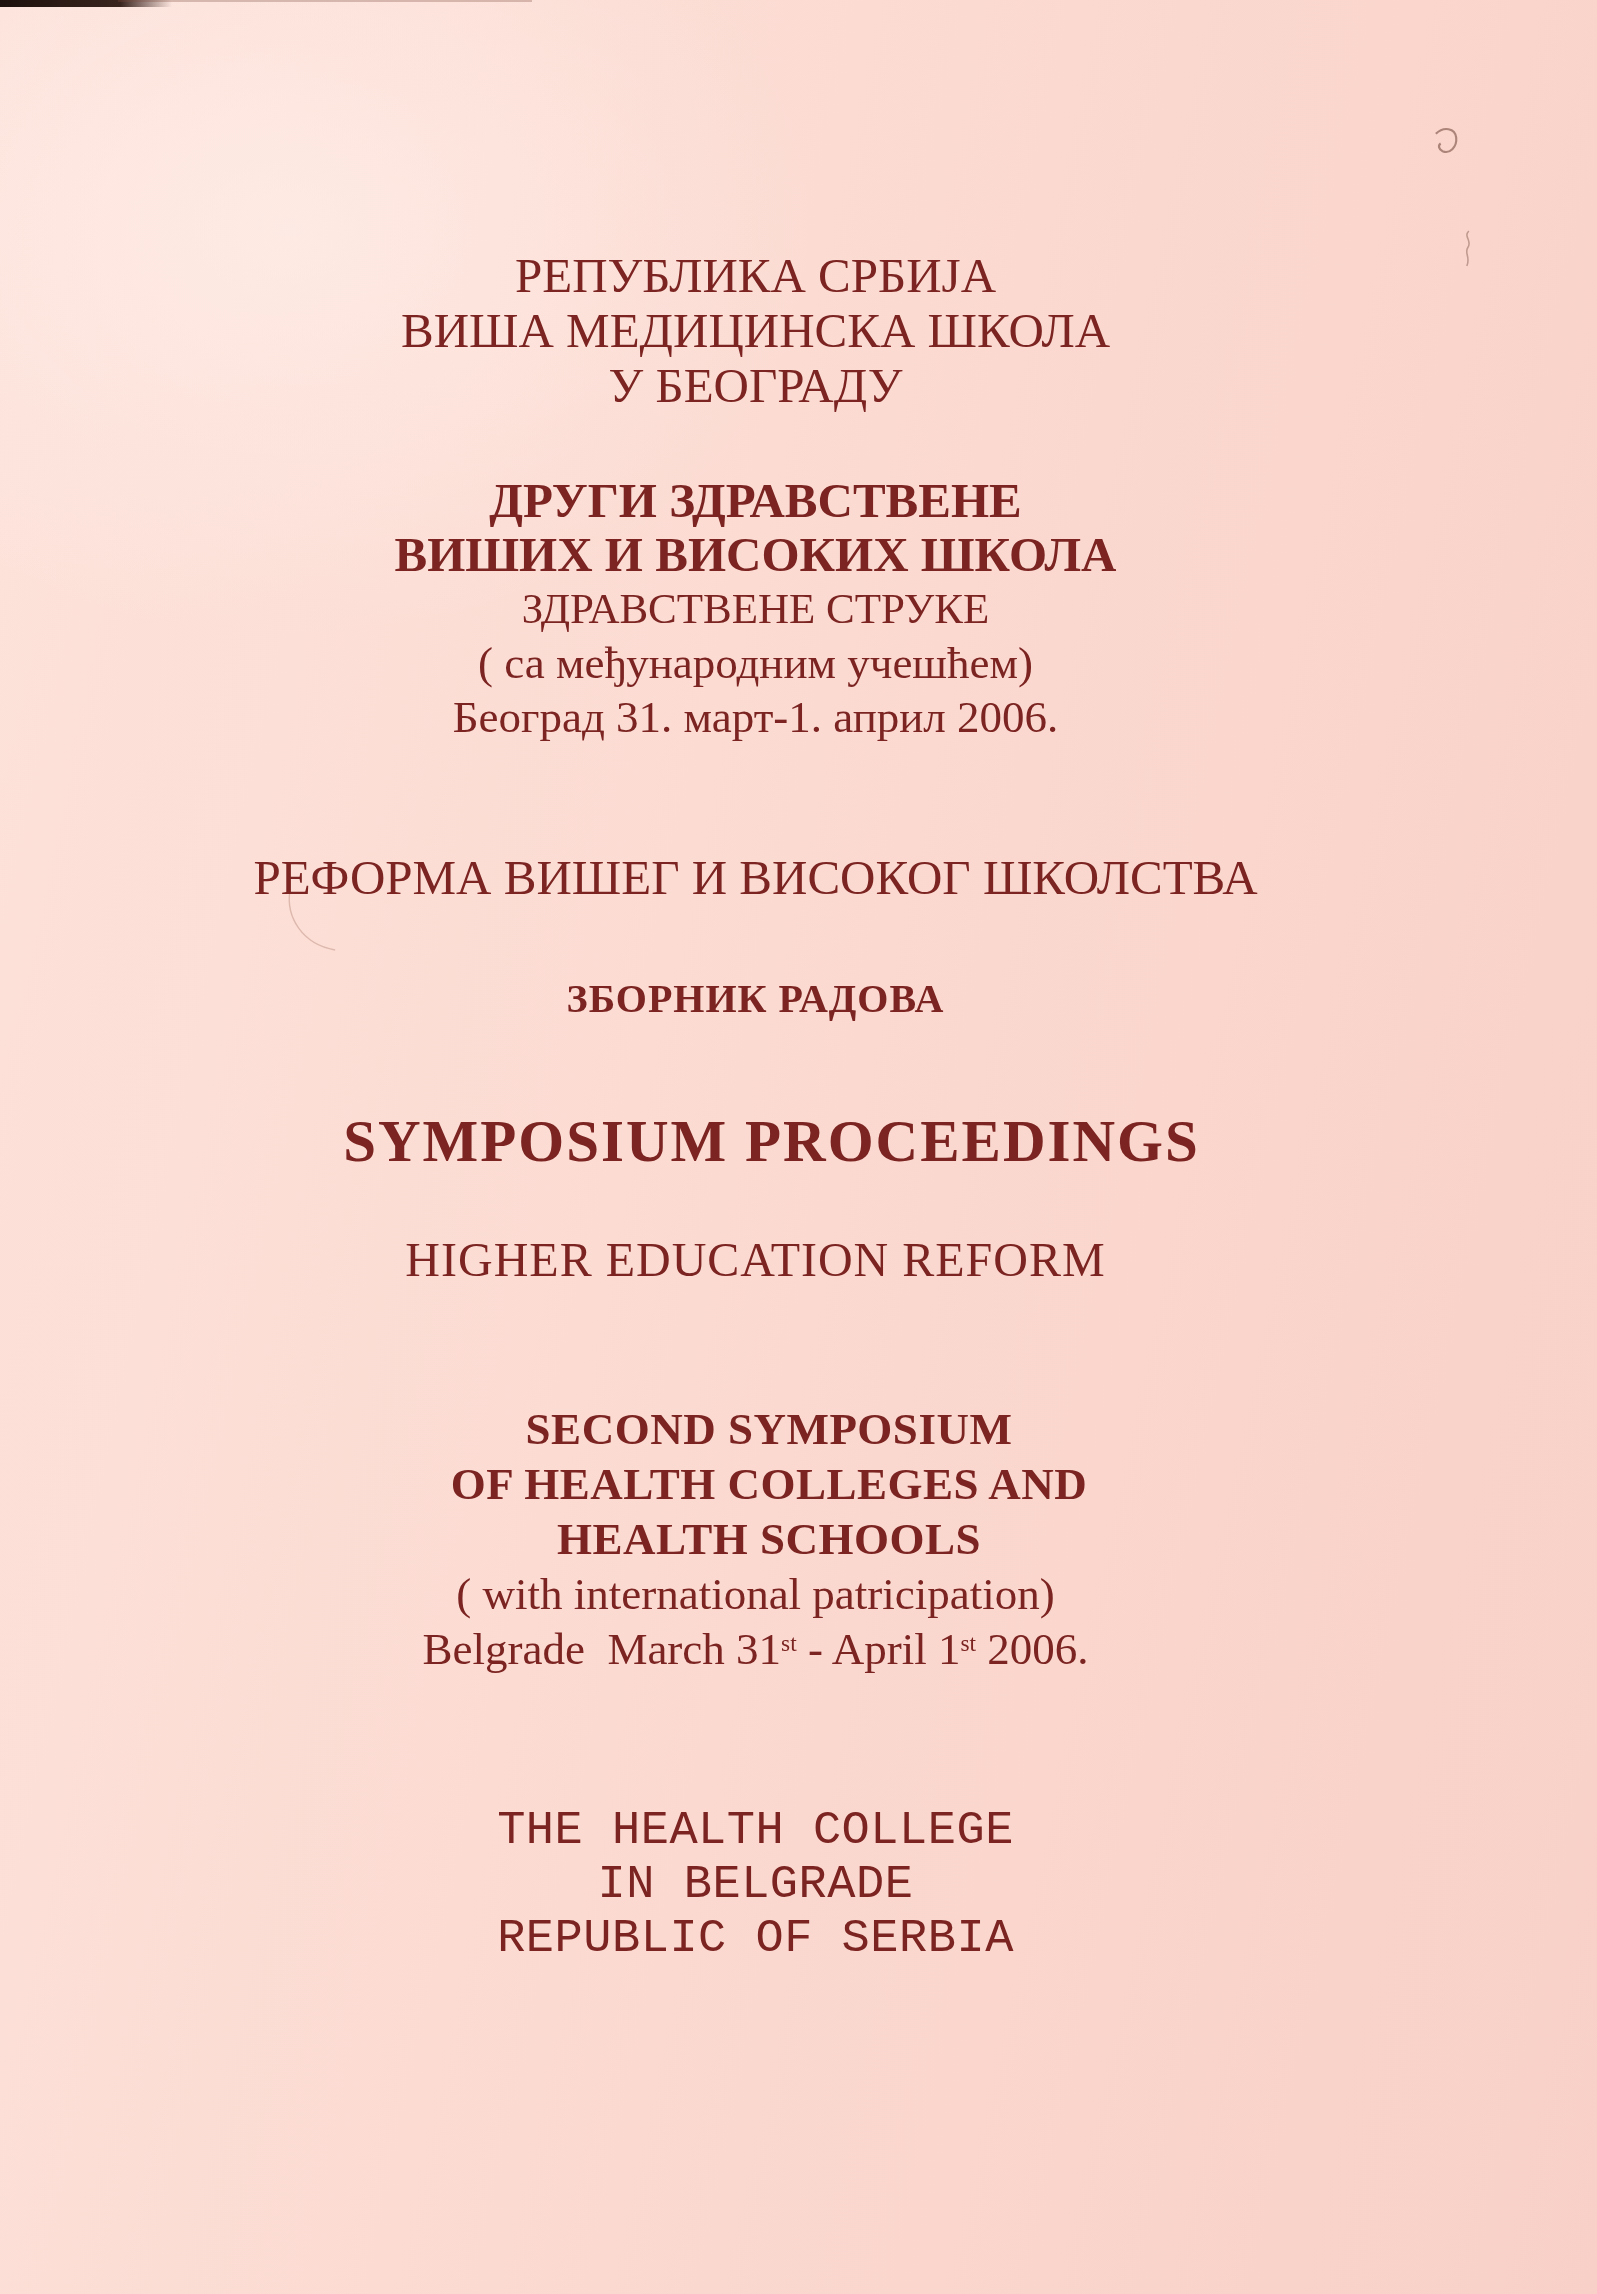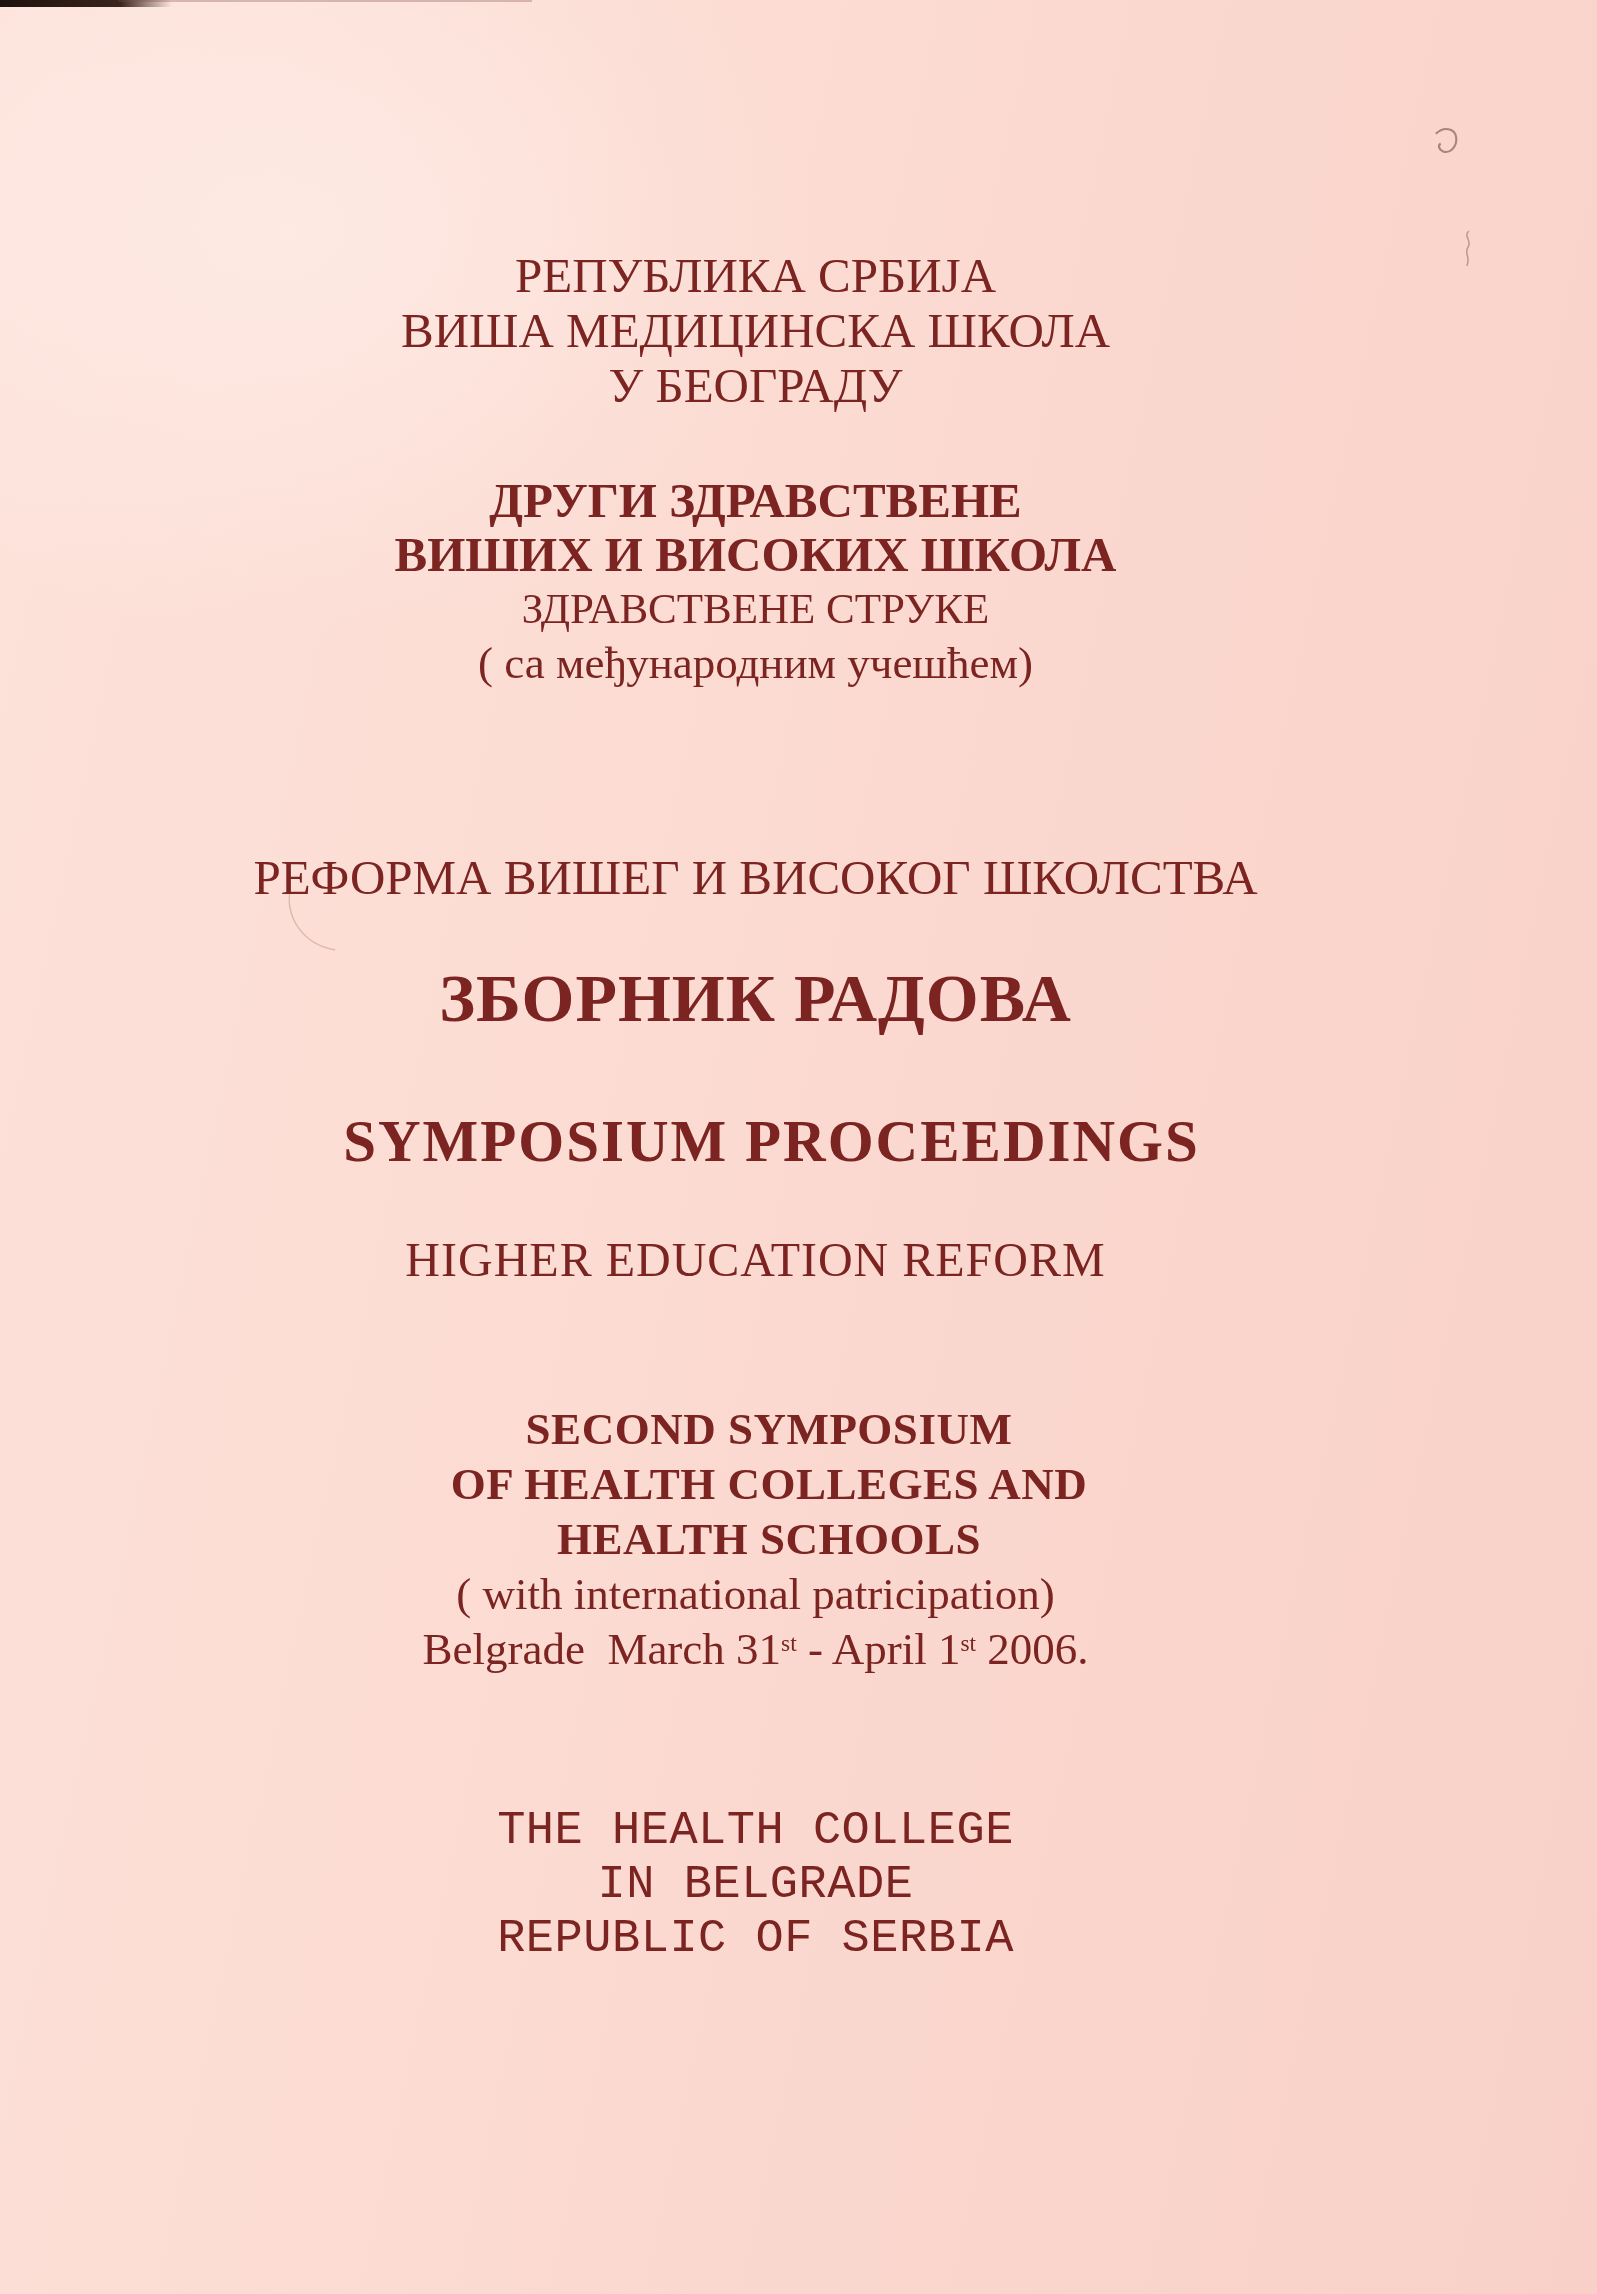--- a/index.html
+++ b/index.html
@@ -30,21 +30,21 @@
   
   .b-sr-header{top:248px;font-size:49px;line-height:55px;}
   
   .b-sr-symposium{top:474px;line-height:54px;}
   .b-sr-symposium .t-bold{font-size:49px;font-weight:bold;}
   .b-sr-symposium .t-sub{font-size:43px;}
   .b-sr-symposium .t-reg{font-size:45px;}
   
   .b-reform-sr{top:850px;font-size:49px;line-height:55px;}
   
-  .b-proc-sr{top:963px;font-size:68px;line-height:71px;font-weight:bold;letter-spacing:1px;}
+  .b-proc-sr{top:963px;font-size:40px;line-height:71px;font-weight:bold;letter-spacing:1px;}
   
   .b-proc-en{top:1109px;font-size:59px;line-height:65px;font-weight:bold;letter-spacing:2px;padding-left:32px;}
   
   .b-reform-en{top:1233px;font-size:48px;line-height:53px;letter-spacing:1px;}
   
   .b-en-symposium{top:1402px;line-height:55px;}
   .b-en-symposium .t-bold{font-size:45px;font-weight:bold;letter-spacing:0.5px;padding-left:27px;}
   .b-en-symposium .t-reg{font-size:45px;}
   .b-en-symposium sup{
     font-size:0.52em;
@@ -91,20 +91,21 @@
       <div class="line">РЕПУБЛИКА СРБИЈА</div>
       <div class="line">ВИША МЕДИЦИНСКА ШКОЛА</div>
       <div class="line">У БЕОГРАДУ</div>
     </div>
 
     <div class="block b-sr-symposium">
       <div class="line t-bold">ДРУГИ ЗДРАВСТВЕНЕ</div>
       <div class="line t-bold">ВИШИХ И ВИСОКИХ ШКОЛА</div>
       <div class="line t-sub">ЗДРАВСТВЕНЕ СТРУКЕ</div>
       <div class="line t-reg">( са међународним учешћем)</div>
+      <div class="line t-reg">Београд 31. март-1. април 2006.</div>
     </div>
 
     <div class="block b-reform-sr">
       <div class="line">РЕФОРМА ВИШЕГ И ВИСОКОГ ШКОЛСТВА</div>
     </div>
 
     <div class="block b-proc-sr">
       <div class="line">ЗБОРНИК РАДОВА</div>
     </div>
 

